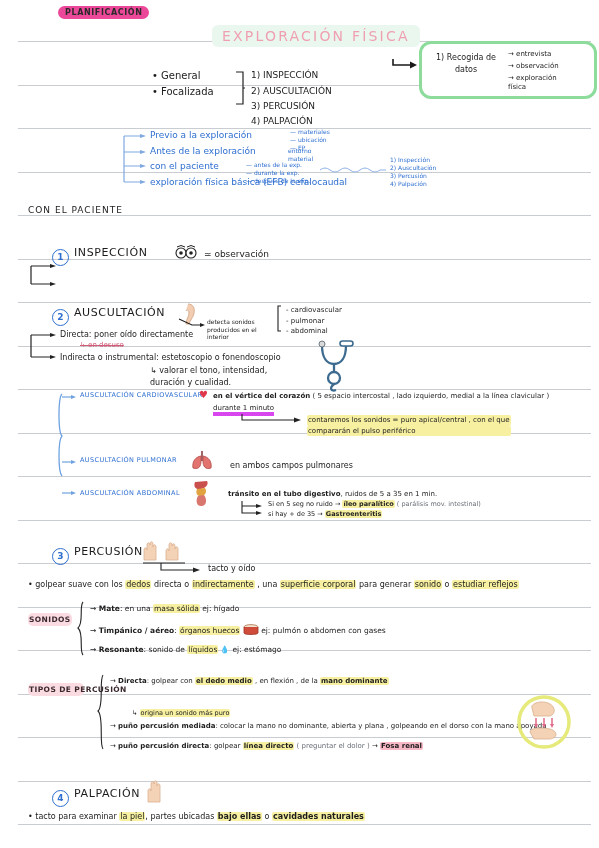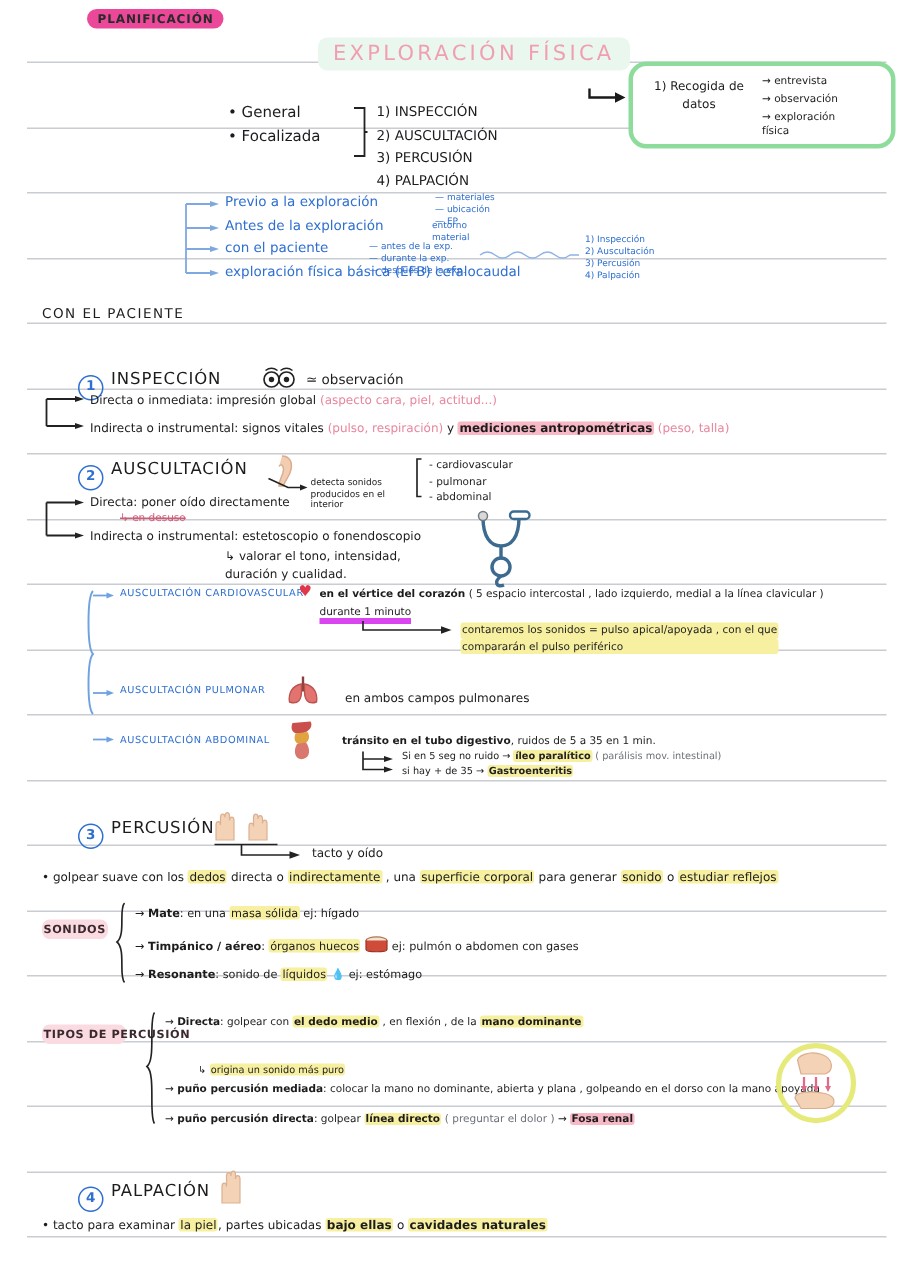--- a/index.html
+++ b/index.html
@@ -137,29 +137,20 @@
       <circle cx="16" cy="9" r="1.8" fill="#222"></circle>
     <path d="M2 3 Q6 0 10 3 M12 3 Q16 0 20 3" stroke="#222" stroke-width="1" fill="none"></path>
   </svg>
   <div class="abs t9 dark" style="left:204px;top:249px">≃ observación</div>
 
   <svg class="ic" style="left:28px;top:262px" width="30" height="26">
     <path d="M3 4 L3 22 M3 4 L24 4 M3 22 L24 22" stroke="#222" stroke-width="1.2" fill="none"></path>
     <path d="M22 2 L28 4 L22 6 Z M22 20 L28 22 L22 24 Z" fill="#222"></path>
   </svg>
 
-  <div class="abs t8 dark" style="left:60px;top:262px">
-    <span>Directa o inmediata</span><span>: impresión global </span><span class="pink">(aspecto cara, piel, actitud...)</span>
-  </div>
-  <div class="abs t8 dark" style="left:60px;top:281px">
-    <span>Indirecta o instrumental</span><span>: signos vitales </span><span class="pink">(pulso, respiración)</span>
-    <span> </span><span>y</span>
-    <span class="hl-p bold">mediciones antropométricas</span>
-    <span class="pink">(peso, talla)</span>
-  </div>
 
   <div class="abs" style="left:52px;top:305px">
     <span class="circnum">2</span>
   </div>
   <div class="abs t11 dark" style="left:74px;top:306px;letter-spacing:.6px">AUSCULTACIÓN</div>
 
   <svg class="ic" style="left:180px;top:303px" width="16" height="22">
     <path d="M8 1 C13 1 15 5 14 10 C13 15 10 17 9 21 L6 21 C6 16 9 14 9 10 C9 7 7 6 6 8" fill="#f2cdb2" stroke="#d9ad8e" stroke-width="1"></path>
   </svg>
   <svg class="ic" style="left:178px;top:318px" width="28" height="10">
@@ -224,21 +215,21 @@
   <span class="abs" style="left:199px;top:389px;font-size:10px;color:#e0384a">♥</span>
   <div class="abs t7 dark" style="left:213px;top:392px">
     <span class="bold">en el vértice del corazón</span><span> ( 5 espacio intercostal , lado izquierdo, medial a la línea clavicular )</span>
   </div>
   <div class="abs t7 dark und" style="left:213px;top:404px">durante 1 minuto</div>
   <svg class="ic" style="left:240px;top:412px" width="62" height="12">
     <path d="M2 2 L2 8 L56 8" stroke="#222" stroke-width="1.1" fill="none"></path>
       <path d="M54 5.5 L61 8 L54 10.5 Z" fill="#222"></path>
     </svg>
   <div class="abs t7" style="left:307px;top:415px;line-height:1.5">
-    <div class="hl-y">contaremos los sonidos = pulso apical/apoyada , con el que</div>
+    <div class="hl-y">contaremos los sonidos = puro apical/central , con el que</div>
     <div class="hl-y">compararán el pulso periférico</div>
   </div>
 
   <div class="abs t65 blue" style="left:80px;top:456px;letter-spacing:.4px">AUSCULTACIÓN PULMONAR</div>
   <svg class="ic" style="left:190px;top:448px" width="24" height="24">
     <path d="M12 3 L12 13" stroke="#8a4040" stroke-width="1.6"></path>
     <path d="M11 8 C5 9 2 14 3 20 C9 22 11 18 11 13 Z" fill="#e2736e" stroke="#b9534f" stroke-width=".9"></path>
     <path d="M13 8 C19 9 22 14 21 20 C15 22 13 18 13 13 Z" fill="#e2736e" stroke="#b9534f" stroke-width=".9"></path>
   </svg>
   <div class="abs t8 dark" style="left:230px;top:461px">en ambos campos pulmonares</div>

